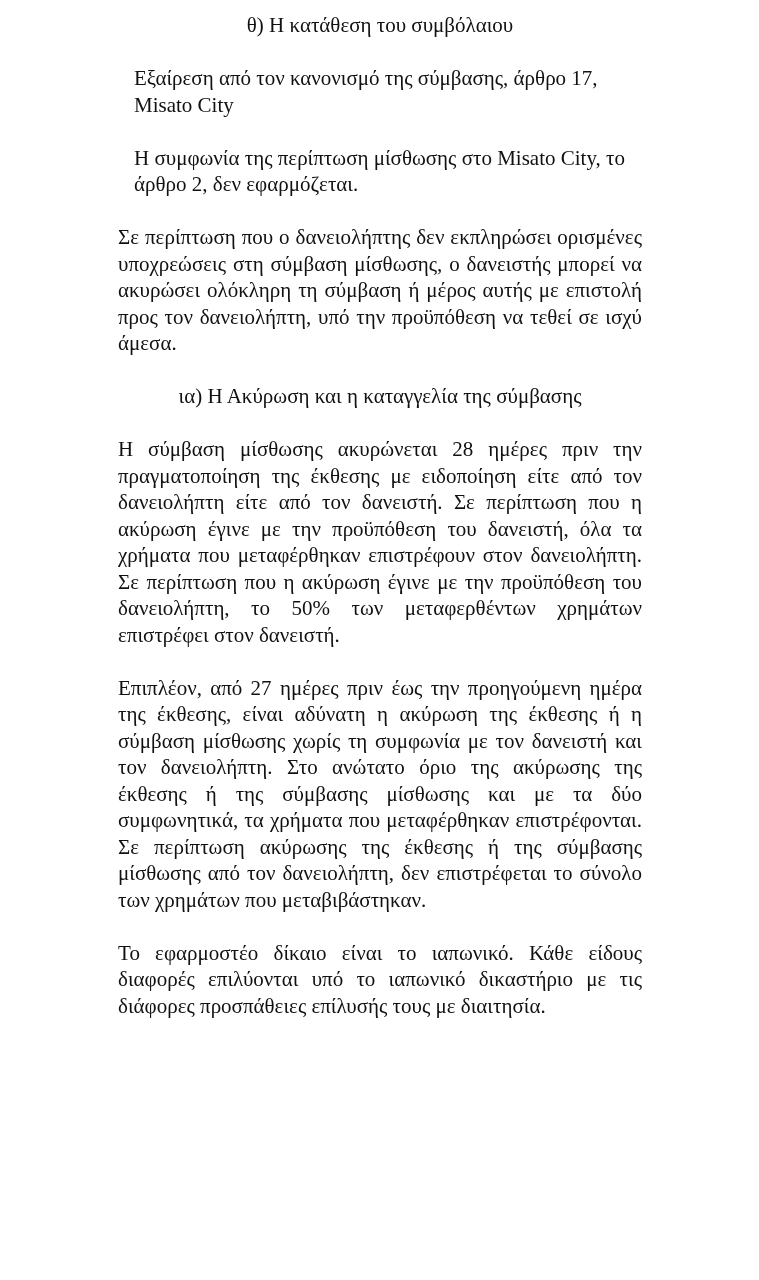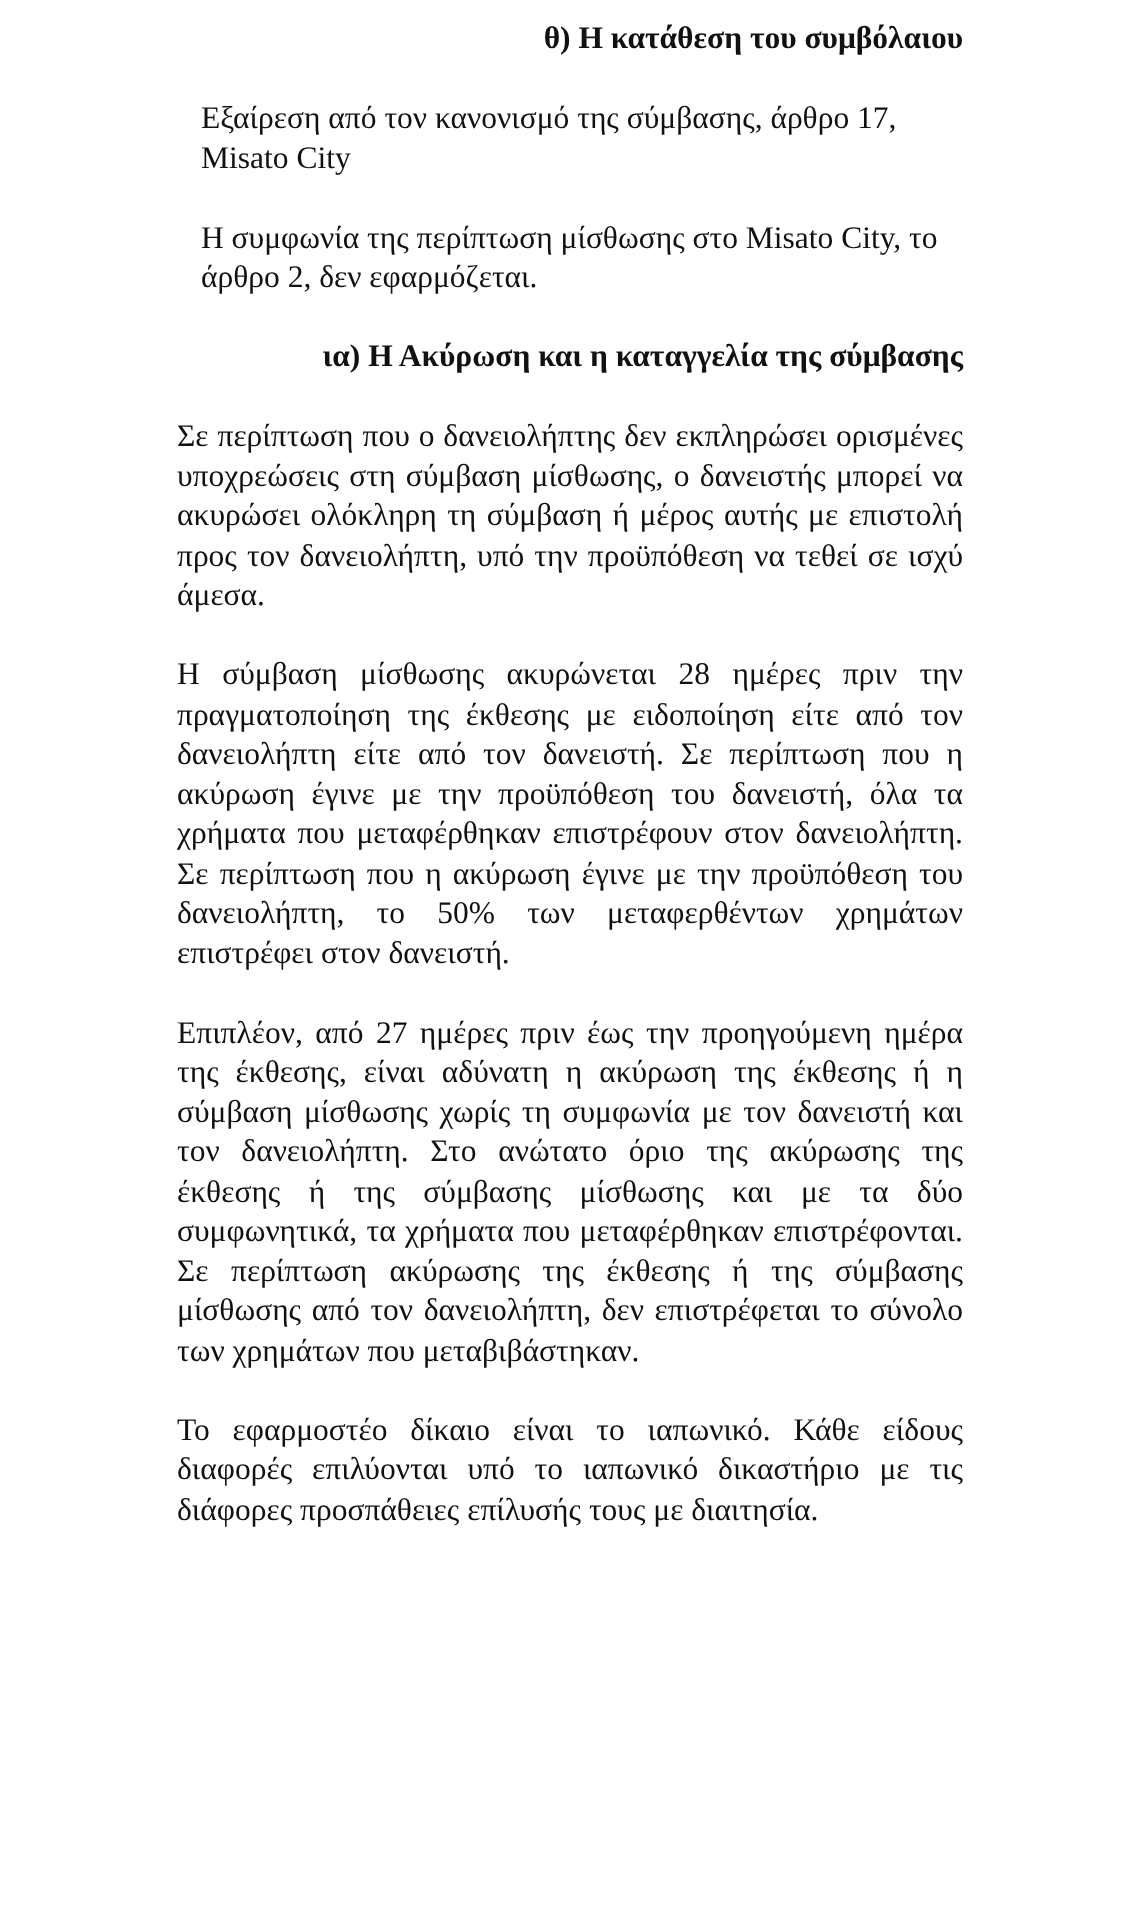--- a/index.html
+++ b/index.html
@@ -21,35 +21,34 @@
     font-family: "Liberation Serif", "DejaVu Serif", serif;
     font-size: 21px;
     line-height: 26.5px;
     color: #111111;
   }
   .para {
     margin: 0 0 26.5px 0;
     text-align: justify;
   }
   .para.heading {
-    text-align: right;
-    font-weight: bold;
+    text-align: center;
   }
   .para.left {
     text-align: left;
     margin-left: 16px;
   }
 </style>
 </head>
 <body>
 
 <div class="page">
   <p class="para heading">θ) Η κατάθεση του συμβόλαιου</p>
   <p class="para left">Εξαίρεση από τον κανονισμό της σύμβασης, άρθρο 17, Misato City</p>
 
   <p class="para left">Η συμφωνία της περίπτωση μίσθωσης στο Misato City, το άρθρο 2, δεν εφαρμόζεται.</p>
 
+  <p class="para">Σε περίπτωση που ο δανειολήπτης δεν εκπληρώσει ορισμένες υποχρεώσεις στη σύμβαση μίσθωσης, ο δανειστής μπορεί να ακυρώσει ολόκληρη τη σύμβαση ή μέρος αυτής με  επιστολή προς τον δανειολήπτη, υπό την προϋπόθεση να τεθεί σε ισχύ άμεσα.</p>
   <p class="para heading">ια) Η Ακύρωση και η καταγγελία της σύμβασης</p>
-  <p class="para">Σε περίπτωση που ο δανειολήπτης δεν εκπληρώσει ορισμένες υποχρεώσεις στη σύμβαση μίσθωσης, ο δανειστής μπορεί να ακυρώσει ολόκληρη τη σύμβαση ή μέρος αυτής με  επιστολή προς τον δανειολήπτη, υπό την προϋπόθεση να τεθεί σε ισχύ άμεσα.</p>
   <p class="para">Η σύμβαση μίσθωσης ακυρώνεται 28 ημέρες πριν την πραγματοποίηση της έκθεσης με ειδοποίηση είτε από τον δανειολήπτη είτε από τον δανειστή. Σε περίπτωση που η ακύρωση έγινε με την προϋπόθεση του δανειστή, όλα τα χρήματα που μεταφέρθηκαν επιστρέφουν στον δανειολήπτη. Σε περίπτωση που η ακύρωση έγινε με την προϋπόθεση του δανειολήπτη, το 50% των μεταφερθέντων χρημάτων επιστρέφει στον δανειστή.</p>
   <p class="para">Επιπλέον,  από 27 ημέρες πριν έως την προηγούμενη ημέρα της έκθεσης, είναι αδύνατη η ακύρωση της έκθεσης ή η σύμβαση μίσθωσης χωρίς τη συμφωνία με τον δανειστή και τον δανειολήπτη. Στο ανώτατο όριο της ακύρωσης της έκθεσης ή της σύμβασης μίσθωσης και με τα δύο συμφωνητικά, τα χρήματα που μεταφέρθηκαν επιστρέφονται. Σε περίπτωση ακύρωσης της έκθεσης ή της σύμβασης μίσθωσης από τον δανειολήπτη, δεν επιστρέφεται το σύνολο των χρημάτων που μεταβιβάστηκαν.</p>
   <p class="para">Το εφαρμοστέο δίκαιο είναι το ιαπωνικό. Κάθε είδους διαφορές επιλύονται υπό το ιαπωνικό δικαστήριο με τις διάφορες προσπάθειες επίλυσής τους με διαιτησία.</p>
 </div>
 
 </body></html>

